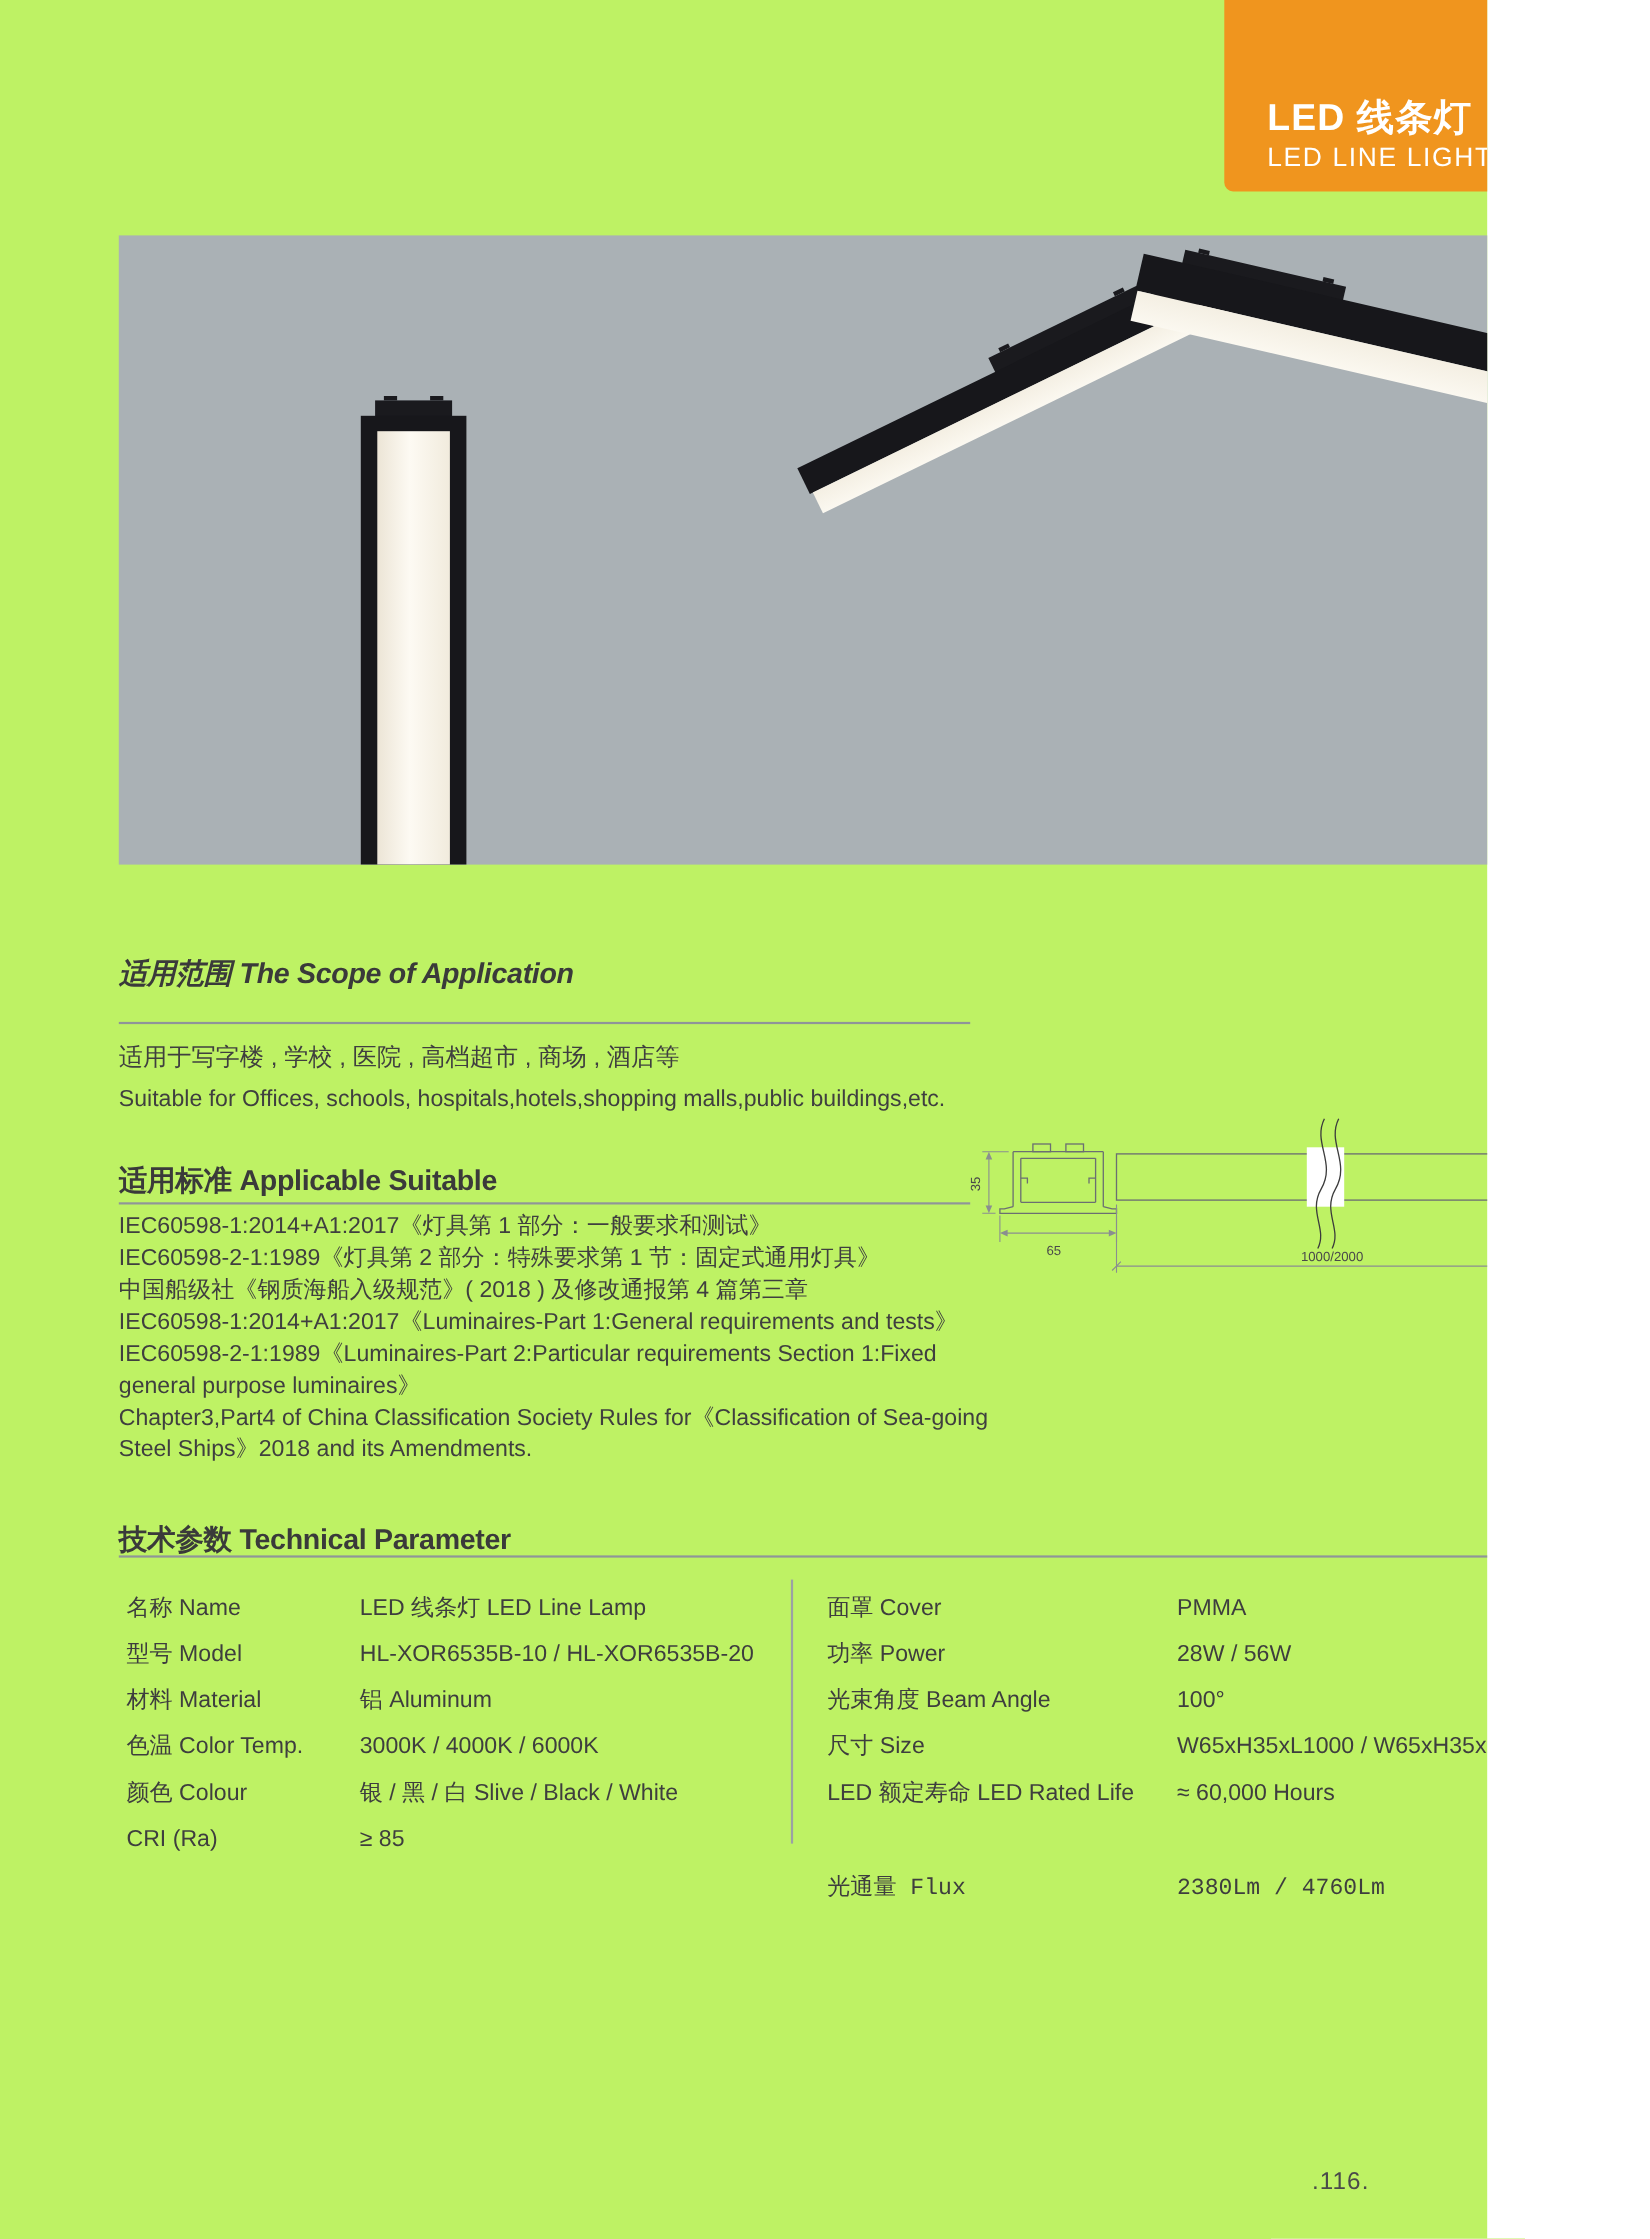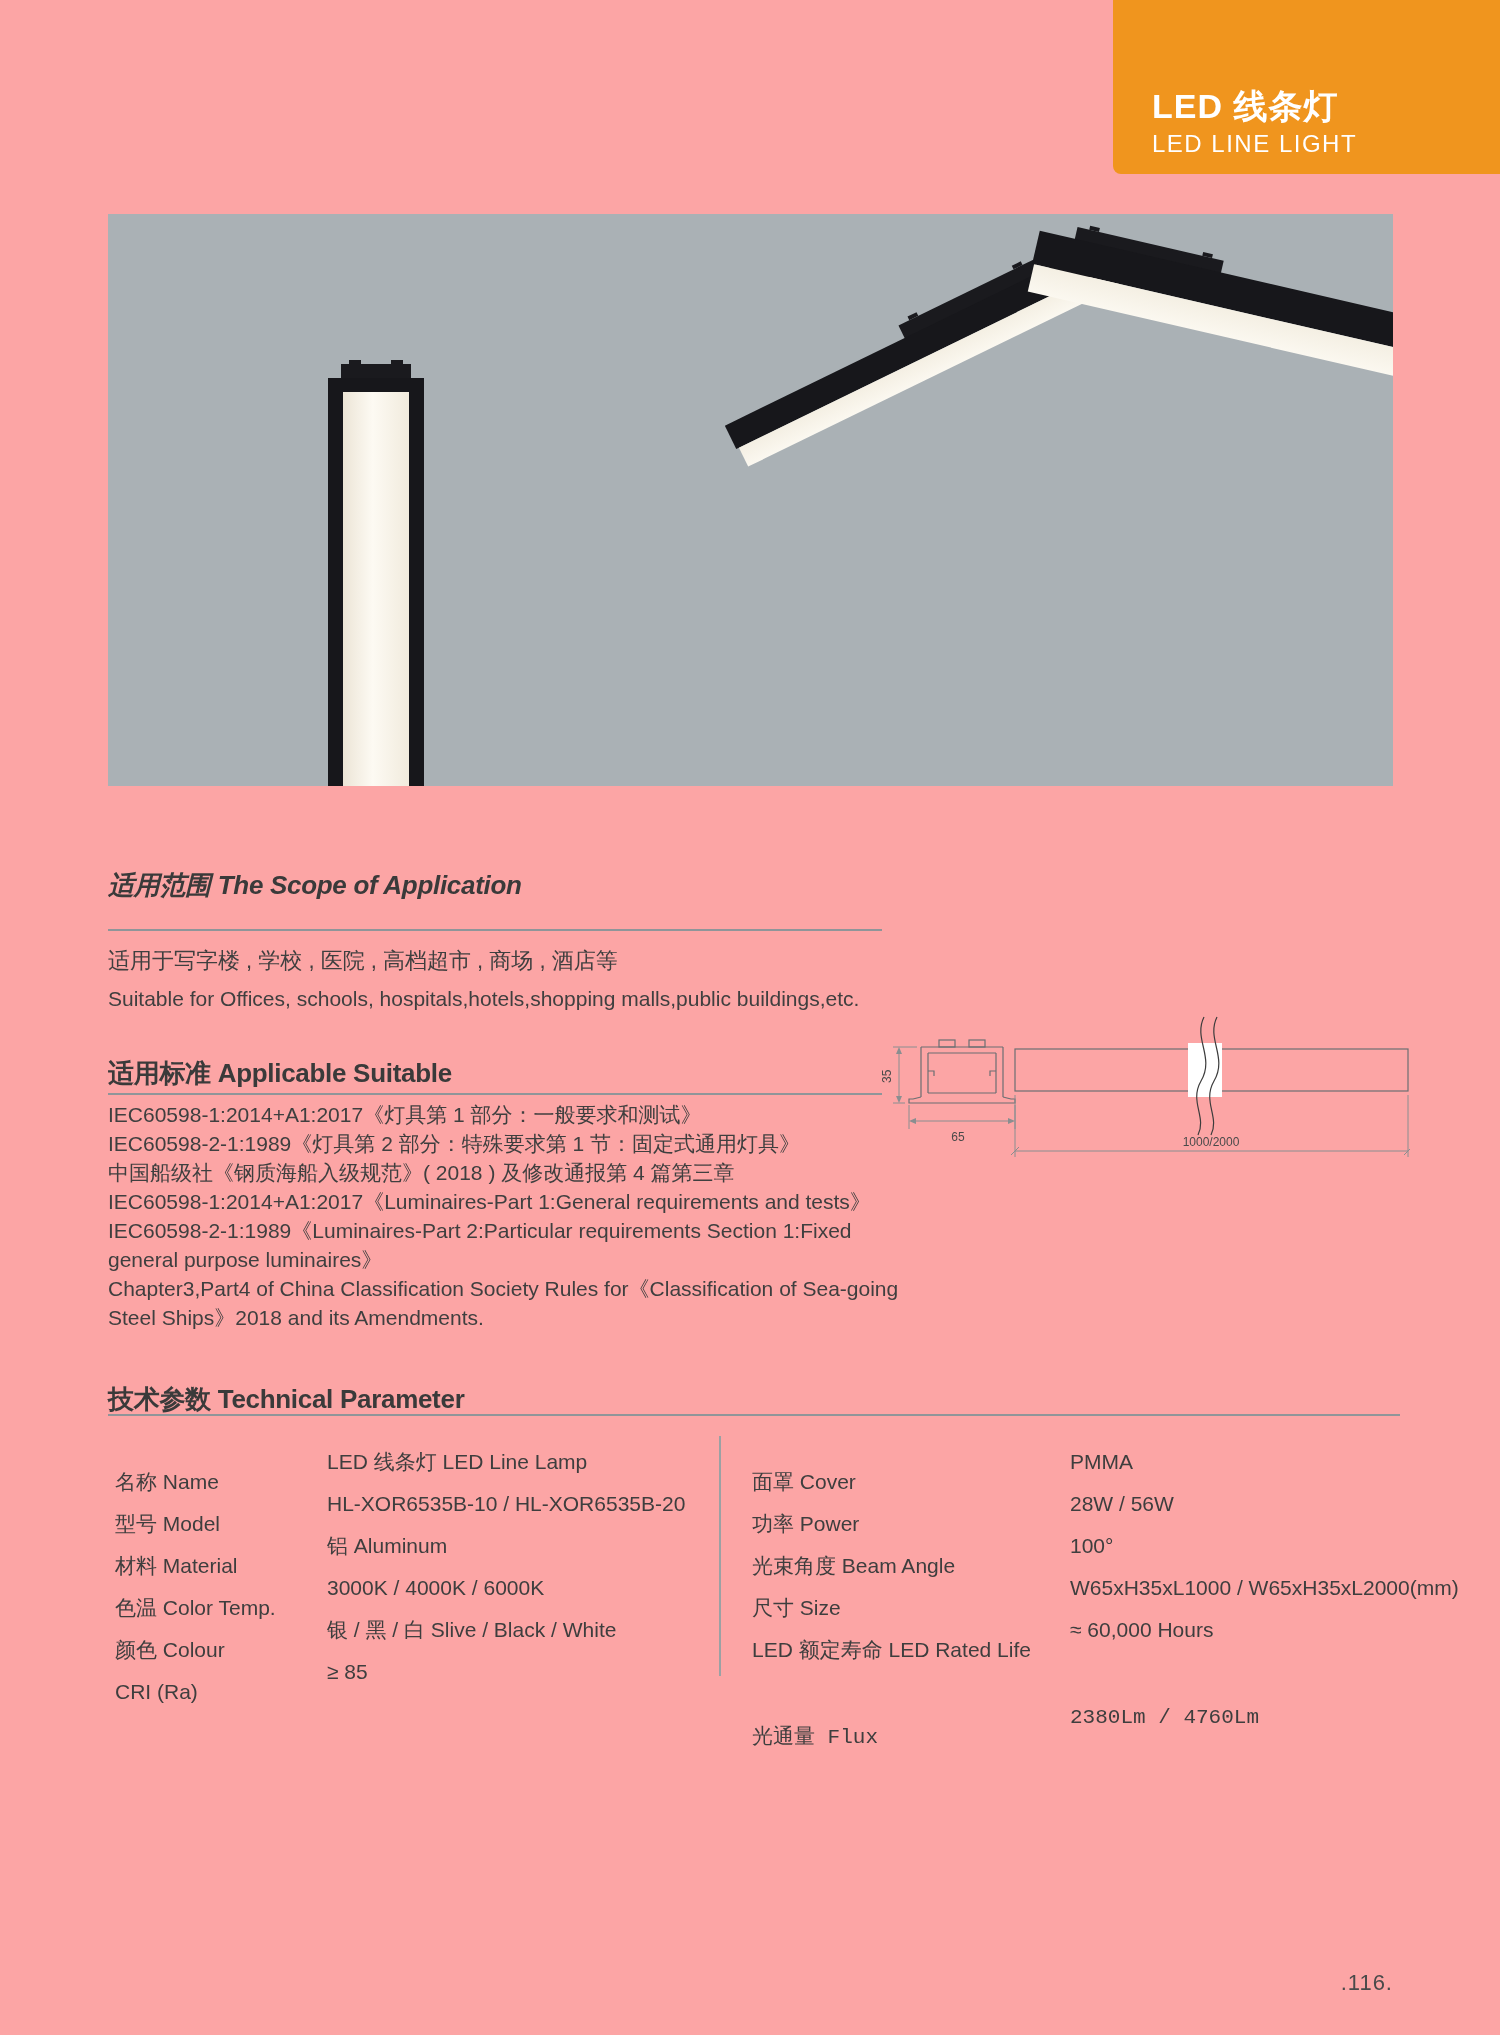--- a/index.html
+++ b/index.html
@@ -1,17 +1,17 @@
 <!DOCTYPE html>
 <html><head>
 <meta charset="utf-8">
 <style>
   * { margin:0; padding:0; box-sizing:border-box; }
   body { background:#ffffff; font-family:"Liberation Sans","DejaVu Sans",sans-serif; }
-  .page { position:relative; width:1500px; height:2035px; background:#fca5a5; overflow:hidden; }
+  .page { position:relative; width:1352px; height:2035px; background:#bef264; overflow:hidden; }
 
   
   .badge { position:absolute; left:1113px; top:0; width:387px; height:174px;
            background:#F0951E; border-radius:0 0 0 8px; }
   .badge-cn { position:absolute; left:39px; top:84px; color:#ffffff;
               font-size:34px; font-weight:700; letter-spacing:1px; white-space:nowrap; }
   .badge-en { position:absolute; left:39px; top:130px; color:#ffffff;
               font-size:24px; font-weight:400; letter-spacing:1.5px; white-space:nowrap; }
 
   
@@ -54,21 +54,21 @@
                color:#3f3f3f; font-size:21px; }
   .std-line  { height:29px; line-height:29px; white-space:nowrap; }
 
   
   .drawing { position:absolute; left:855px; top:983px; width:555px; height:185px; }
   .drawing text { fill:#4a4a4a; font-family:"Liberation Sans","DejaVu Sans",sans-serif; }
 
   
   .param-row { position:absolute; height:28px; line-height:28px; color:#3e3e3e;
                font-size:21px; white-space:nowrap; }
-  .param-label { position:absolute; left:0;margin-top:20px; }
+  .param-label { position:absolute; left:0; }
   .param-value { position:absolute;margin-left:14px; }
   .col-left  .param-row { left:115px; width:600px; }
   .col-left  .param-value { left:198px; }
   .col-right .param-row { left:752px; width:640px; }
   .col-right .param-value { left:304px; }
   .v-divider { position:absolute; left:719px; top:1436px; width:2px; height:240px; background:#9ba1a4; }
 
   .page-number { position:absolute; right:107px; top:1970px; color:#4a4a4a;
                  font-size:22px; letter-spacing:1px; }
 </style>

